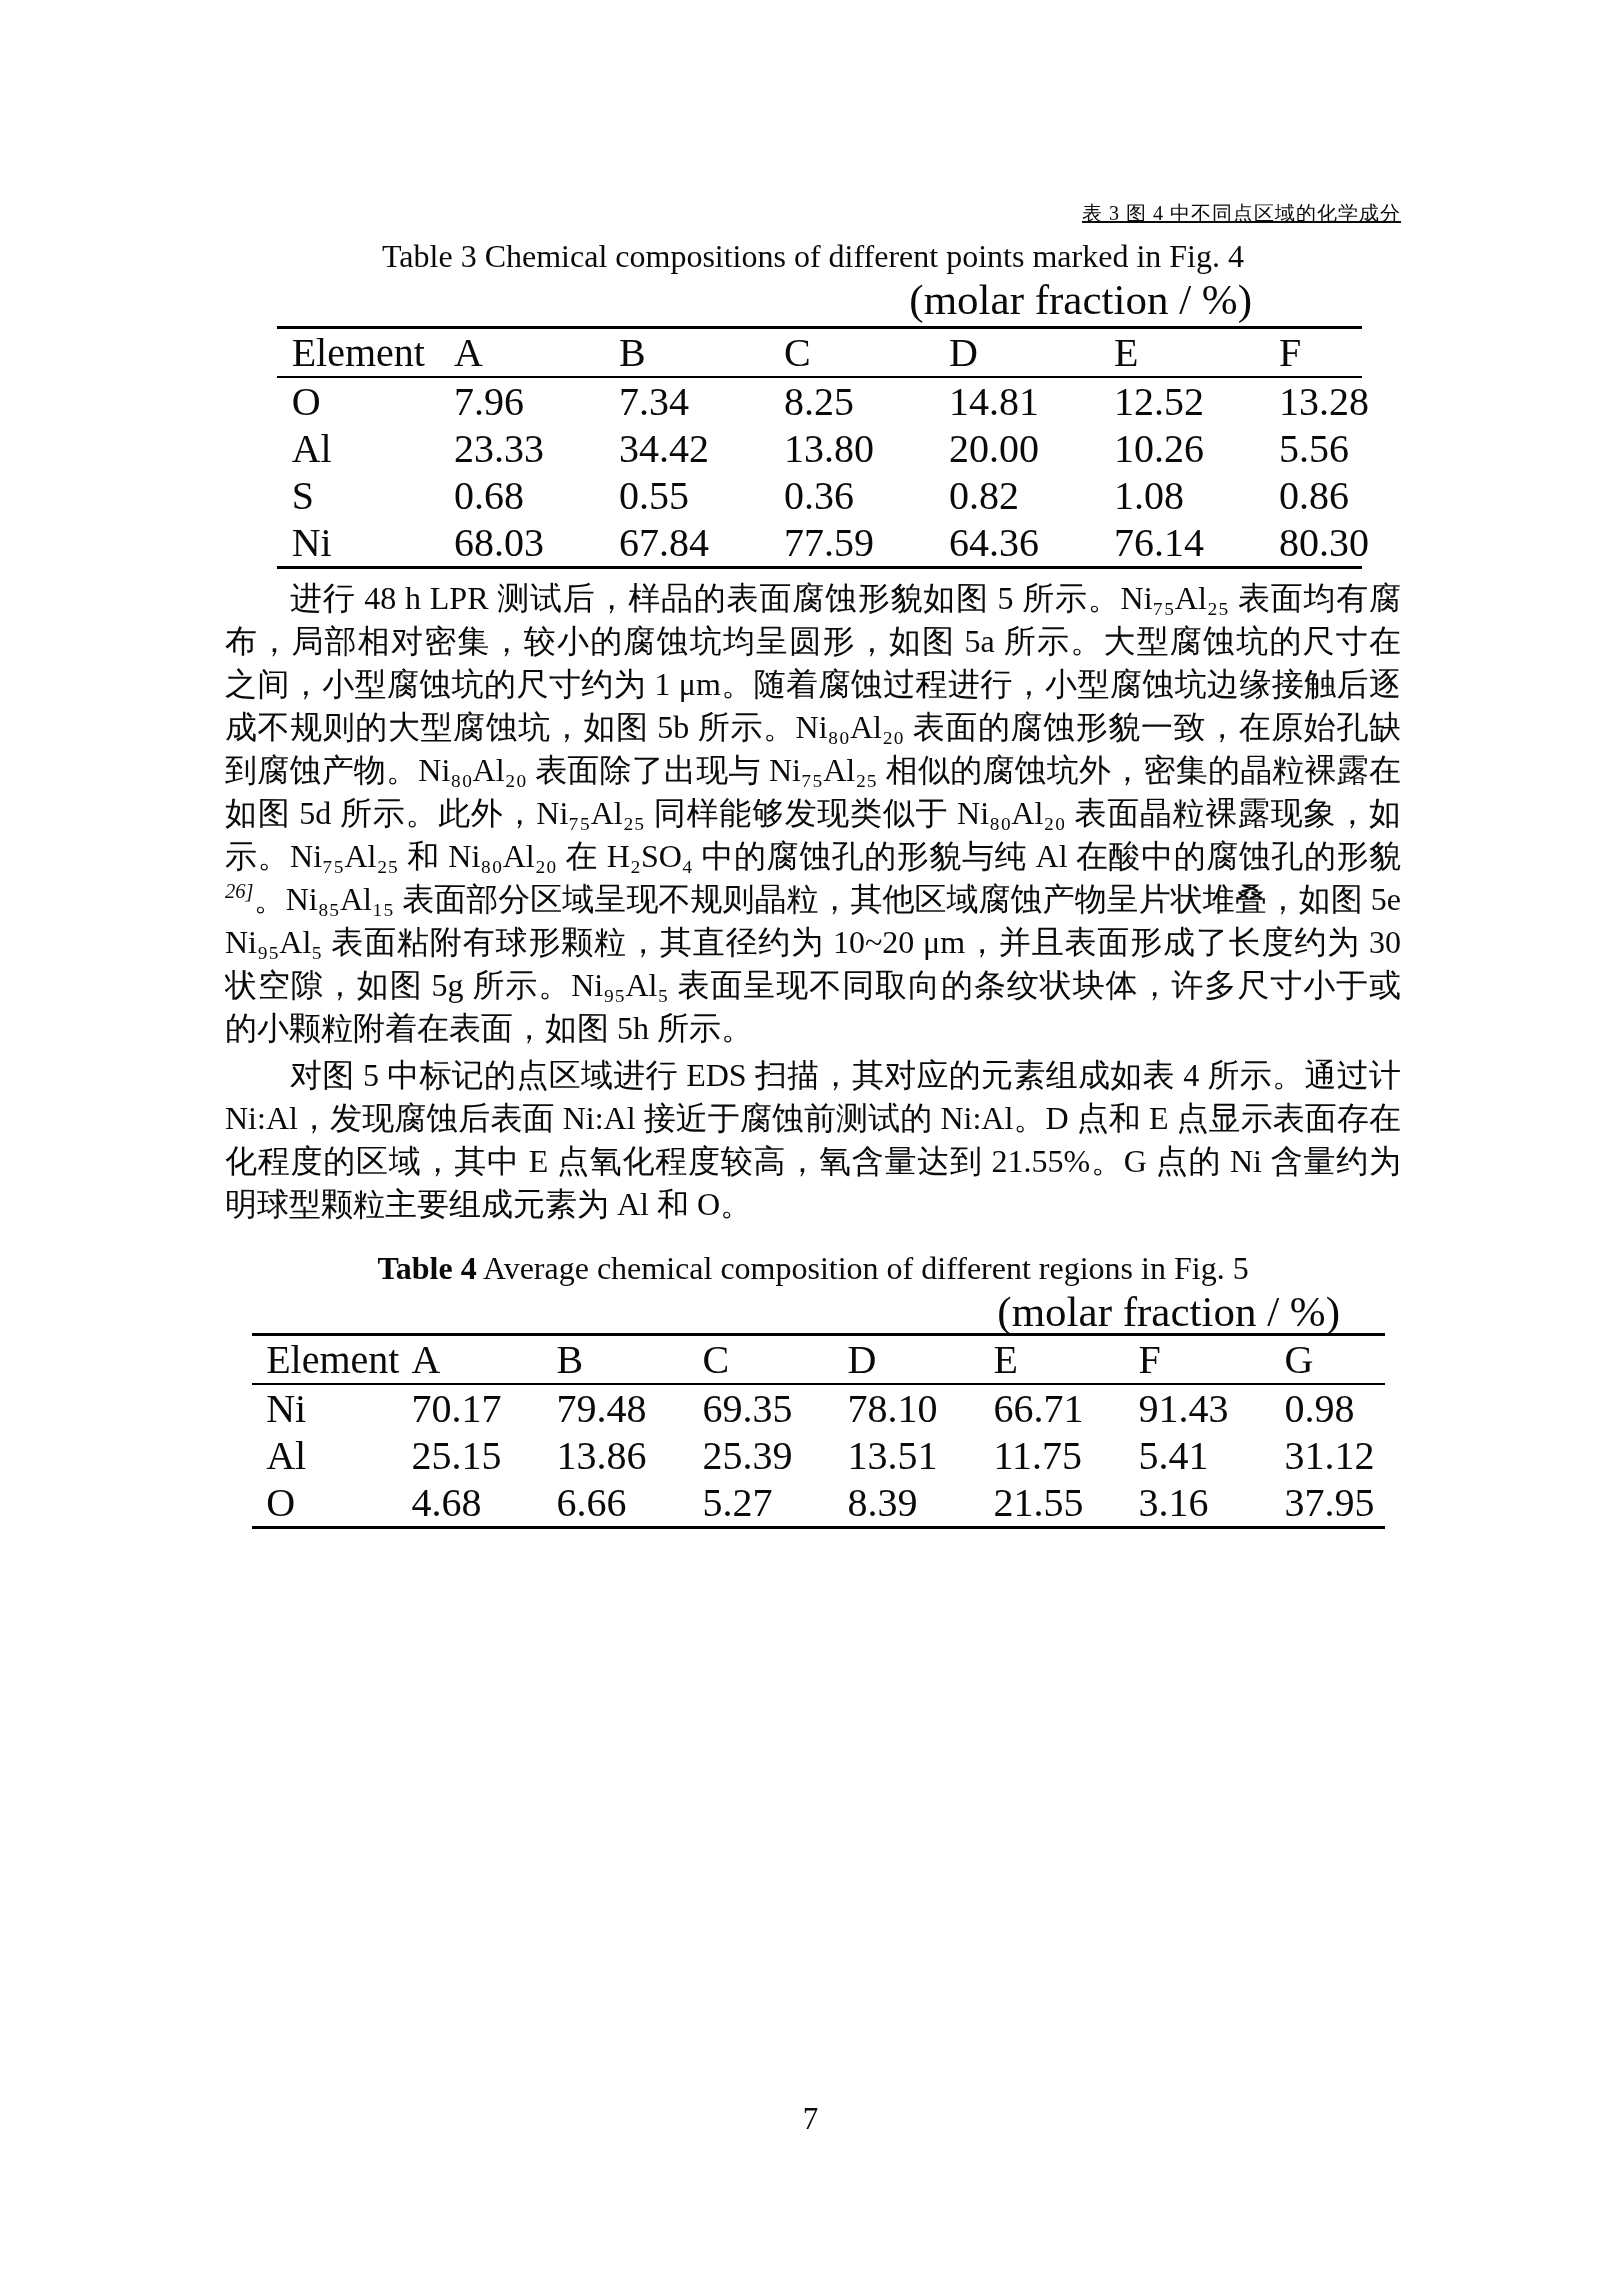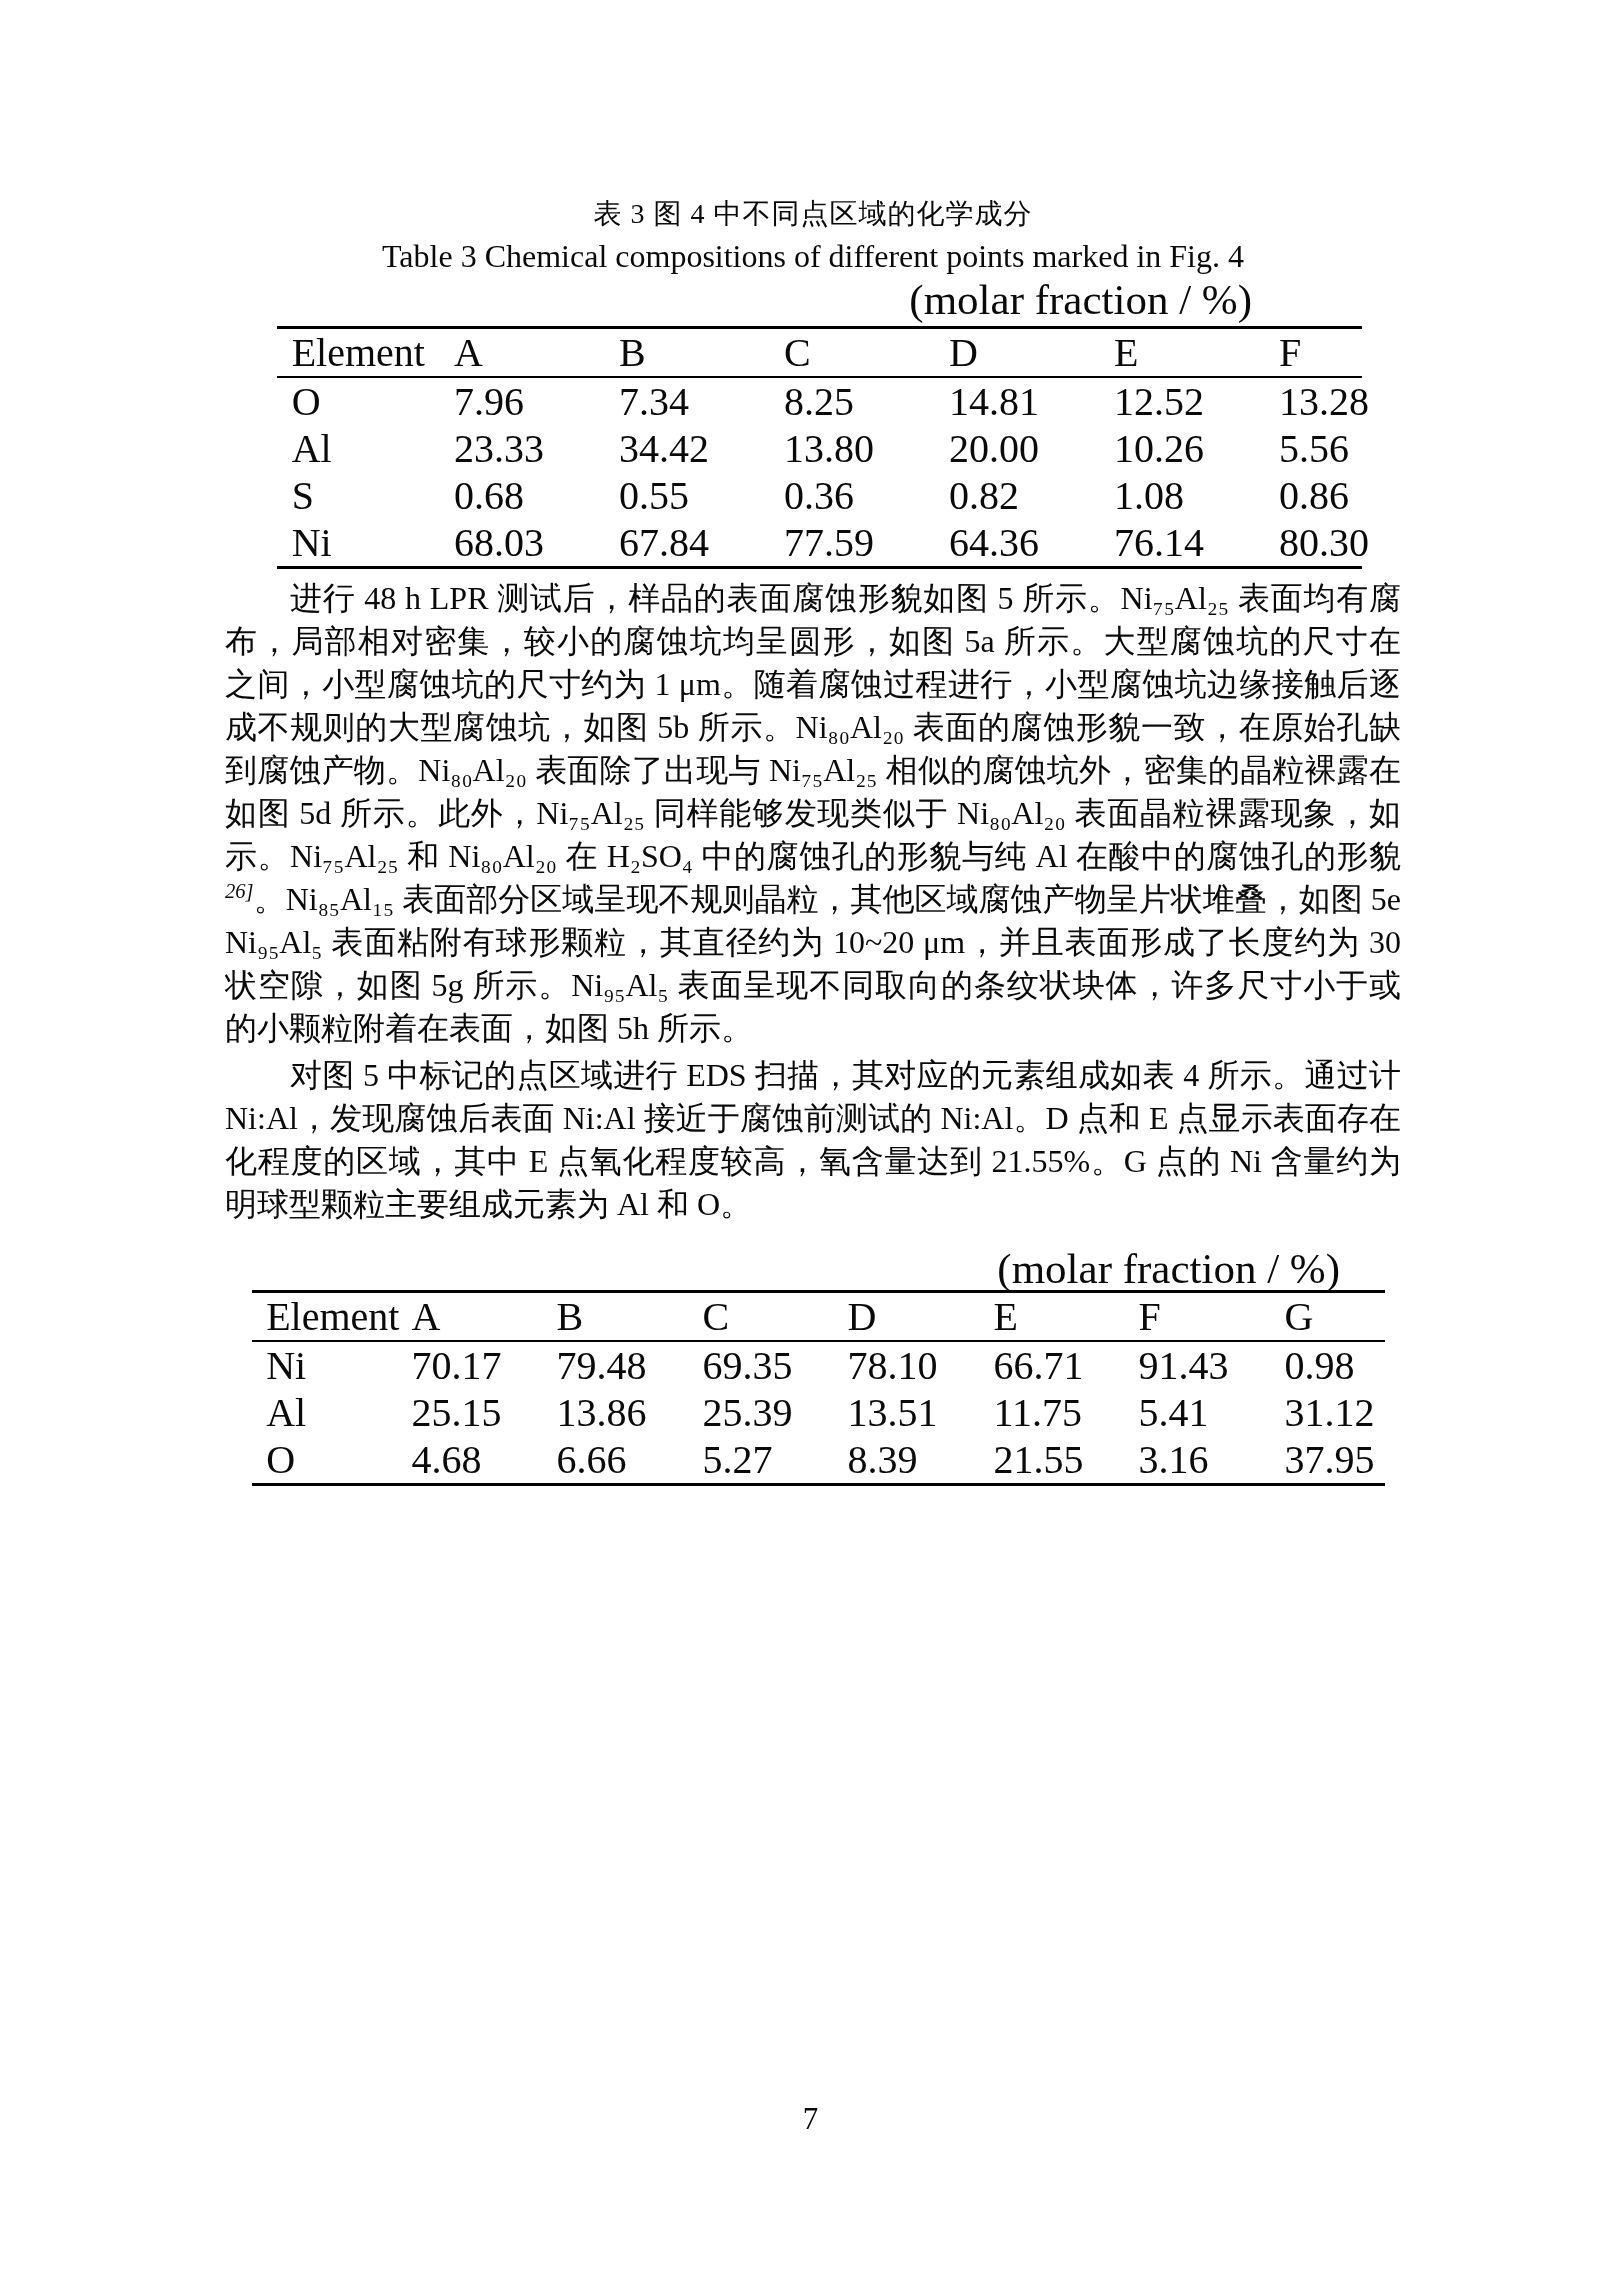--- a/index.html
+++ b/index.html
@@ -11,22 +11,22 @@
     color: #0a0a0a;
     margin: 0 auto;
     overflow: hidden;
   }
   .content {
     position: absolute;
     left: 225px; top: 192px;
     width: 1176px;
   }
   .zh-title {
-    font-size: 28px; line-height: 43px; height: 43px;
-    text-align: center; letter-spacing: 1px;
+    font-size: 20px; line-height: 43px; height: 43px;
+    text-align: right; letter-spacing: 1px; text-decoration: underline;
   }
   .en-caption {
     font-size: 32px; line-height: 43px; height: 43px;
     text-align: center;
   }
   .unit-note {
     font-size: 43px; line-height: 43px; height: 43px;
     text-align: right;
   }
   .unit-note.t3 { padding-right: 149px; }
@@ -163,20 +163,21 @@
     </div>
 
     <div class="para para2">
       <div class="pline indent">对图 5 中标记的点区域进行 EDS 扫描，其对应的元素组成如表 4 所示。通过计算样品</div>
       <div class="pline">Ni:Al，发现腐蚀后表面 Ni:Al 接近于腐蚀前测试的 Ni:Al。D 点和 E 点显示表面存在不同氧</div>
       <div class="pline">化程度的区域，其中 E 点氧化程度较高，氧含量达到 21.55%。G 点的 Ni 含量约为 1%，说</div>
       <div class="pline lastline">明球型颗粒主要组成元素为 Al 和 O。</div>
     </div>
 
     <div class="t4-spacer"></div>
+    <div class="en-caption"><span class="bold">Table 4</span><span> Average chemical composition of different regions in Fig. 5</span></div>
     <div class="unit-note t4">(molar fraction / %)</div>
 
     <table id="table4" class="three-line">
       <colgroup>
         <col style="width:155px">
           <col style="width:145px">
           <col style="width:146px">
         <col style="width:145px">
           <col style="width:146px">
           <col style="width:145px">

